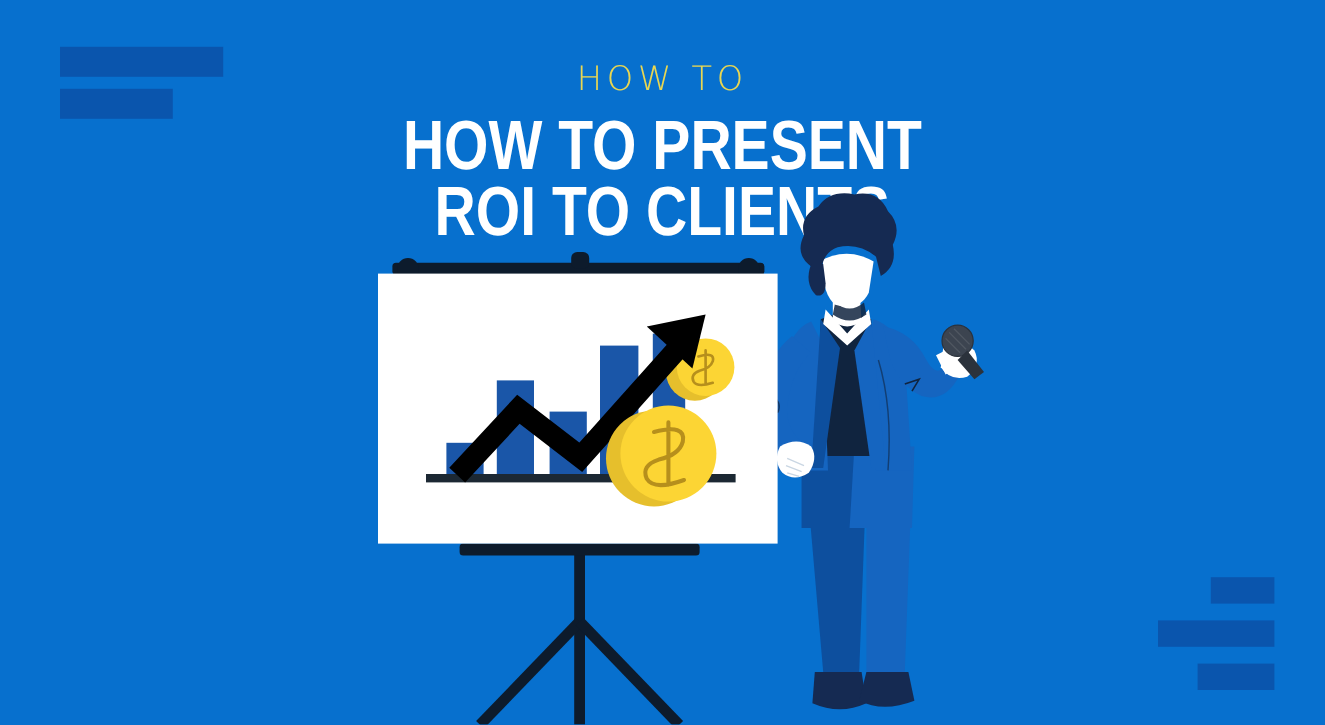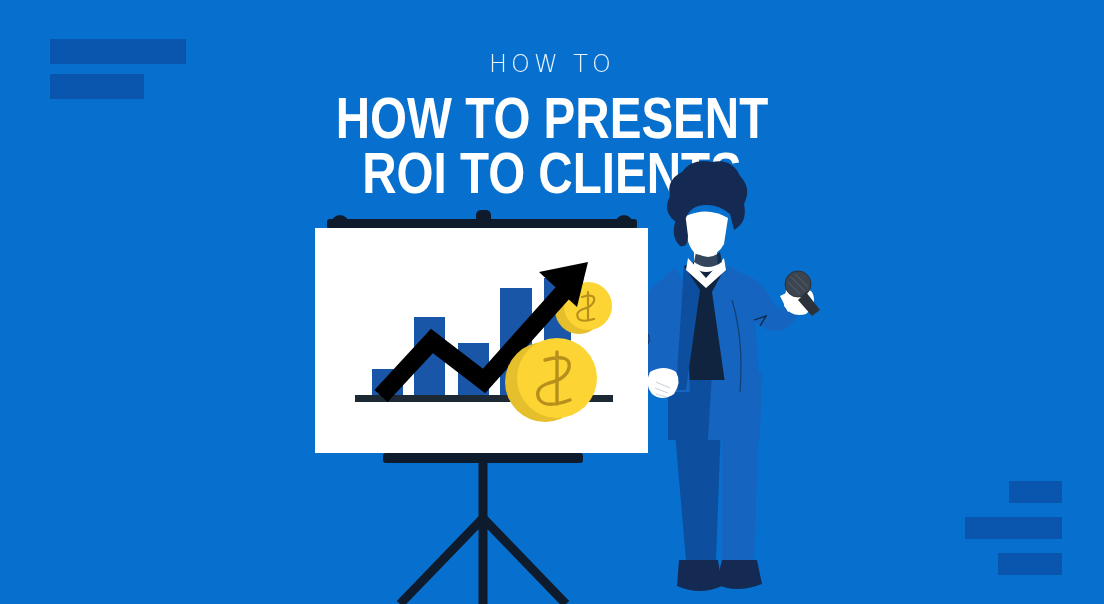--- a/index.html
+++ b/index.html
@@ -27,23 +27,23 @@
     position: absolute;
     left: 0;
     top: 52px;
     width: 1104px;
     text-align: center;
     pointer-events: none;
   }
   #eyebrow {
     font-family: "DejaVu Sans", sans-serif;
     font-weight: 300;
-    font-size: 24px;
+    font-size: 28px;
     letter-spacing: 4px;
-    color: #ffffff;
+    color: #fde047;
     opacity: 0.92;
     line-height: 1;
   }
   #headline {
     margin-top: 14px;
     color: #ffffff;
     font-family: "Liberation Sans Narrow", "Liberation Sans", sans-serif;
     font-weight: bold;
     font-size: 58px;
     line-height: 0.95;

